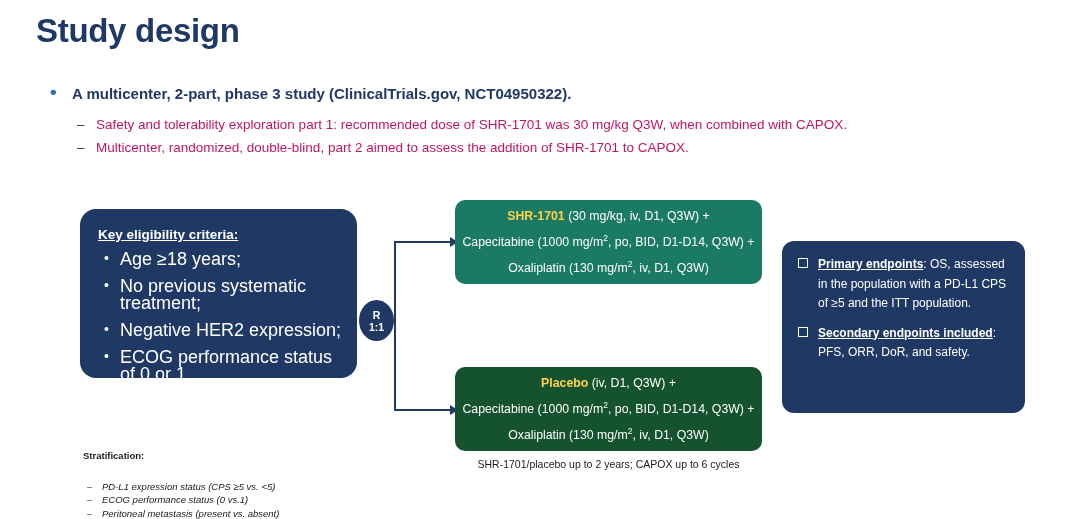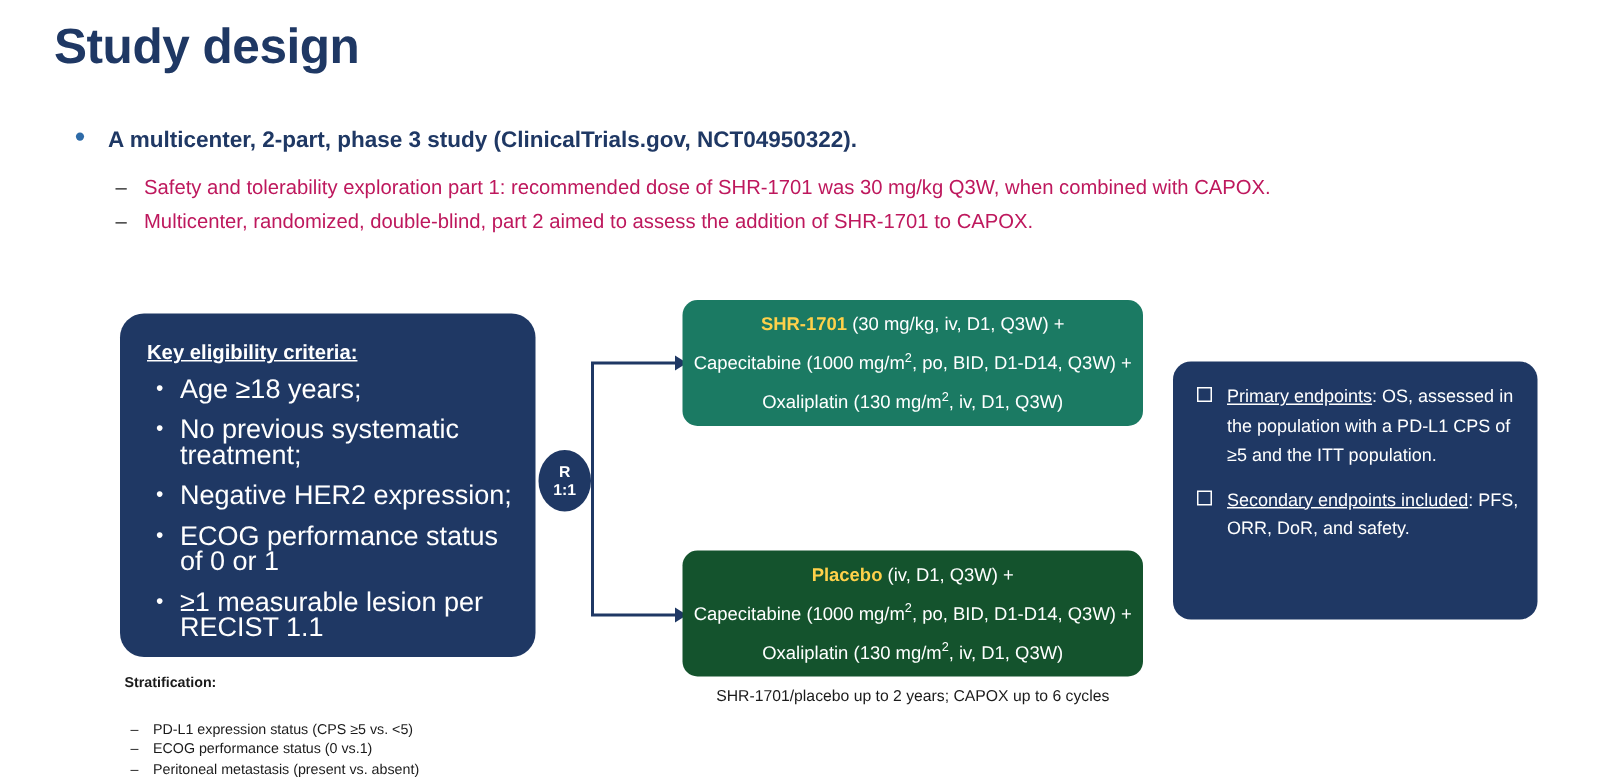--- a/index.html
+++ b/index.html
@@ -66,21 +66,21 @@
     top: 0;
     color: #2b2b2b;
   }
 
   
   #eligibility {
     position: absolute;
     left: 80px;
     top: 209px;
     width: 277px;
-    height: 229px;
+    height: 169px;
     background: #1f3864;
     border-radius: 16px;
     color: #ffffff;
     box-sizing: border-box;
     padding: 18px 14px 10px 18px;
   }
   #eligibility .head {
     font-size: 13.5px;
     font-weight: bold;
     text-decoration: underline;
@@ -117,20 +117,21 @@
     line-height: 13.5px;
   }
   #stratification .sthead {
     font-weight: bold;
     font-size: 9.5px;
     margin-bottom: 17px;
   }
   #stratification .sitem {
     position: relative;
     padding-left: 19px;
+    font-style: italic;
   }
   #stratification .sitem::before {
     content: "–";
     position: absolute;
     left: 4px;
     top: 0;
   }
 
   
   #rand {
@@ -218,21 +219,21 @@
     margin-bottom: 10px;
   }
   #endpoints .ep .sq {
     position: absolute;
     left: 2px;
     top: 3px;
     width: 8px;
     height: 8px;
     border: 1.4px solid #ffffff;
   }
-  #endpoints .ep u { text-decoration: underline; font-weight: normal; }
+  #endpoints .ep u { text-decoration: underline; font-weight: bold; }
 </style>
 </head>
 <body>
 
 <div id="title">Study design</div>
 
 <div id="bullets">
   <div class="b1">A multicenter, 2-part, phase 3 study (ClinicalTrials.gov, NCT04950322).</div>
   <div class="b2wrap">
     <div class="b2">Safety and tolerability exploration part 1: recommended dose of SHR-1701 was 30 mg/kg Q3W, when combined with CAPOX.</div>

